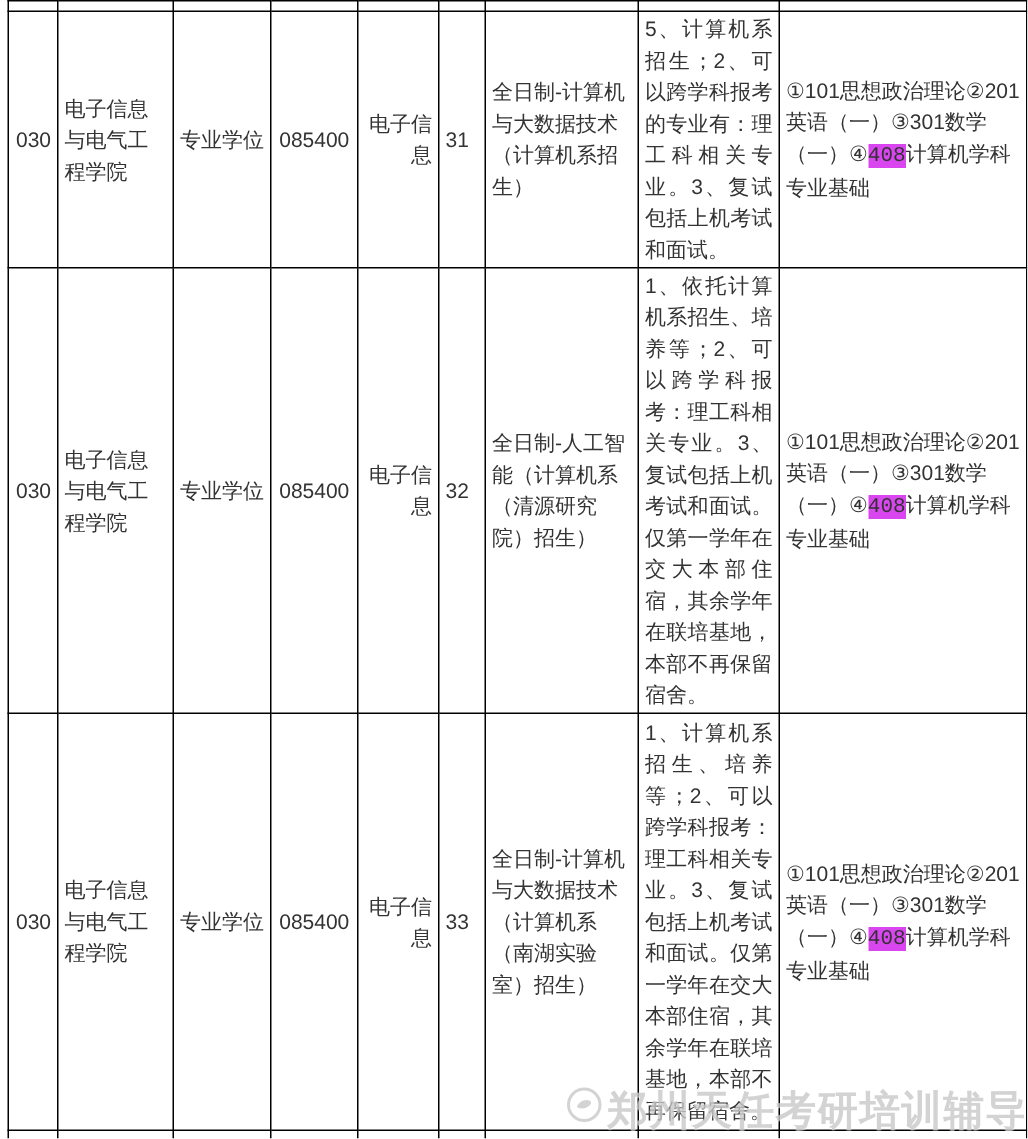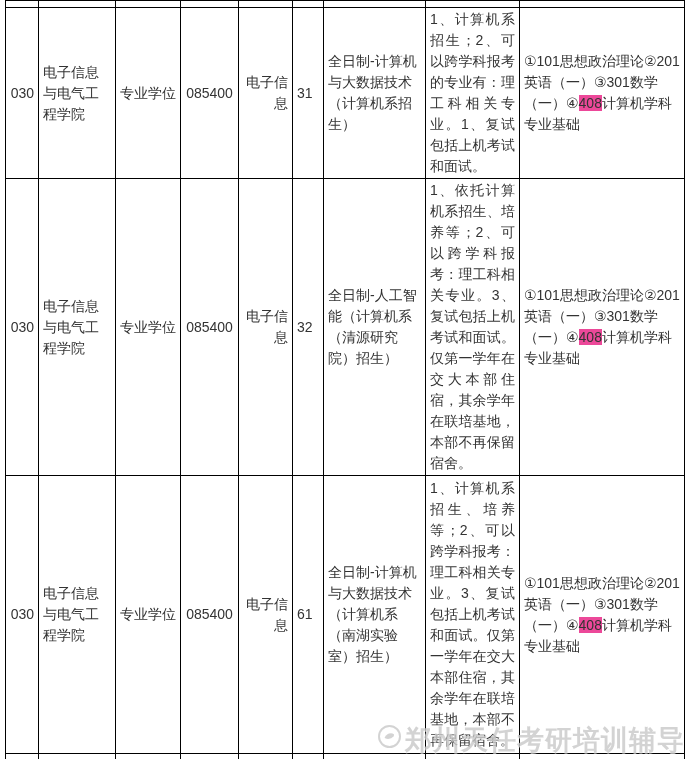--- a/index.html
+++ b/index.html
@@ -23,21 +23,21 @@
   .r-bot td{border-bottom:none;}
   .c-dept{text-align:right;padding:1px 2px;}
   .c-college{text-align:left;padding:1px 7px;}
   .c-degree{text-align:center;padding:1px 2px;}
   .c-code{text-align:center;padding:1px 2px;margin-left:39px;}
   .c-major{text-align:right;padding:1px 6px;}
   .c-quota{text-align:left;padding:1px 2px;}
   .c-program{text-align:left;padding:1px 6px;}
   .c-remarks{text-align:justify;vertical-align:top;padding:2px 5px;}
   .c-subjects{text-align:left;vertical-align:top;padding:2px 4px 2px 5px;}
-  .hl{background:#ec4899;}
+  .hl{background:#d946ef;font-family:Liberation Mono, monospace;}
   .watermark{
     position:absolute;right:0;bottom:1px;
     display:flex;align-items:center;gap:3px;
     color:#c9c9c9;opacity:.8;
     font-size:27px;font-weight:bold;letter-spacing:1px;
     white-space:nowrap;pointer-events:none;
     text-shadow:0 1px 1px rgba(255,255,255,.9);
   }
   .wm-icon{flex:0 0 auto;display:inline-block;}
 </style>
@@ -72,21 +72,21 @@
     </tr>
 
     <tr class="r1">
       <td class="c-dept">030</td>
       <td class="c-college">电子信息与电气工程学院</td>
       <td class="c-degree">专业学位</td>
       <td class="c-code">085400</td>
       <td class="c-major">电子信息</td>
       <td class="c-quota">31</td>
       <td class="c-program">全日制-计算机与大数据技术（计算机系招生）</td>
-      <td class="c-remarks">1、计算机系招生；2、可以跨学科报考的专业有：理工科相关专业。1、复试包括上机考试和面试。</td>
+      <td class="c-remarks">5、计算机系招生；2、可以跨学科报考的专业有：理工科相关专业。3、复试包括上机考试和面试。</td>
       <td class="c-subjects"><span>①101思想政治理论②201英语（一）③301数学（一）④</span><span class="hl">408</span><span>计算机学科专业基础</span></td>
     </tr>
 
     <tr class="r2">
       <td class="c-dept">030</td>
       <td class="c-college">电子信息与电气工程学院</td>
       <td class="c-degree">专业学位</td>
       <td class="c-code">085400</td>
       <td class="c-major">电子信息</td>
       <td class="c-quota">32</td>
@@ -94,21 +94,21 @@
       <td class="c-remarks">1、依托计算机系招生、培养等；2、可以跨学科报考：理工科相关专业。3、复试包括上机考试和面试。仅第一学年在交大本部住宿，其余学年在联培基地，本部不再保留宿舍。</td>
       <td class="c-subjects"><span>①101思想政治理论②201英语（一）③301数学（一）④</span><span class="hl">408</span><span>计算机学科专业基础</span></td>
     </tr>
 
     <tr class="r3">
       <td class="c-dept">030</td>
       <td class="c-college">电子信息与电气工程学院</td>
       <td class="c-degree">专业学位</td>
       <td class="c-code">085400</td>
       <td class="c-major">电子信息</td>
-      <td class="c-quota">61</td>
+      <td class="c-quota">33</td>
       <td class="c-program">全日制-计算机与大数据技术（计算机系（南湖实验室）招生）</td>
       <td class="c-remarks">1、计算机系招生、培养等；2、可以跨学科报考：理工科相关专业。3、复试包括上机考试和面试。仅第一学年在交大本部住宿，其余学年在联培基地，本部不再保留宿舍。</td>
       <td class="c-subjects"><span>①101思想政治理论②201英语（一）③301数学（一）④</span><span class="hl">408</span><span>计算机学科专业基础</span></td>
     </tr>
 
     <tr class="r-bot">
       <td></td>
           <td></td>
       <td></td>
           <td></td>

